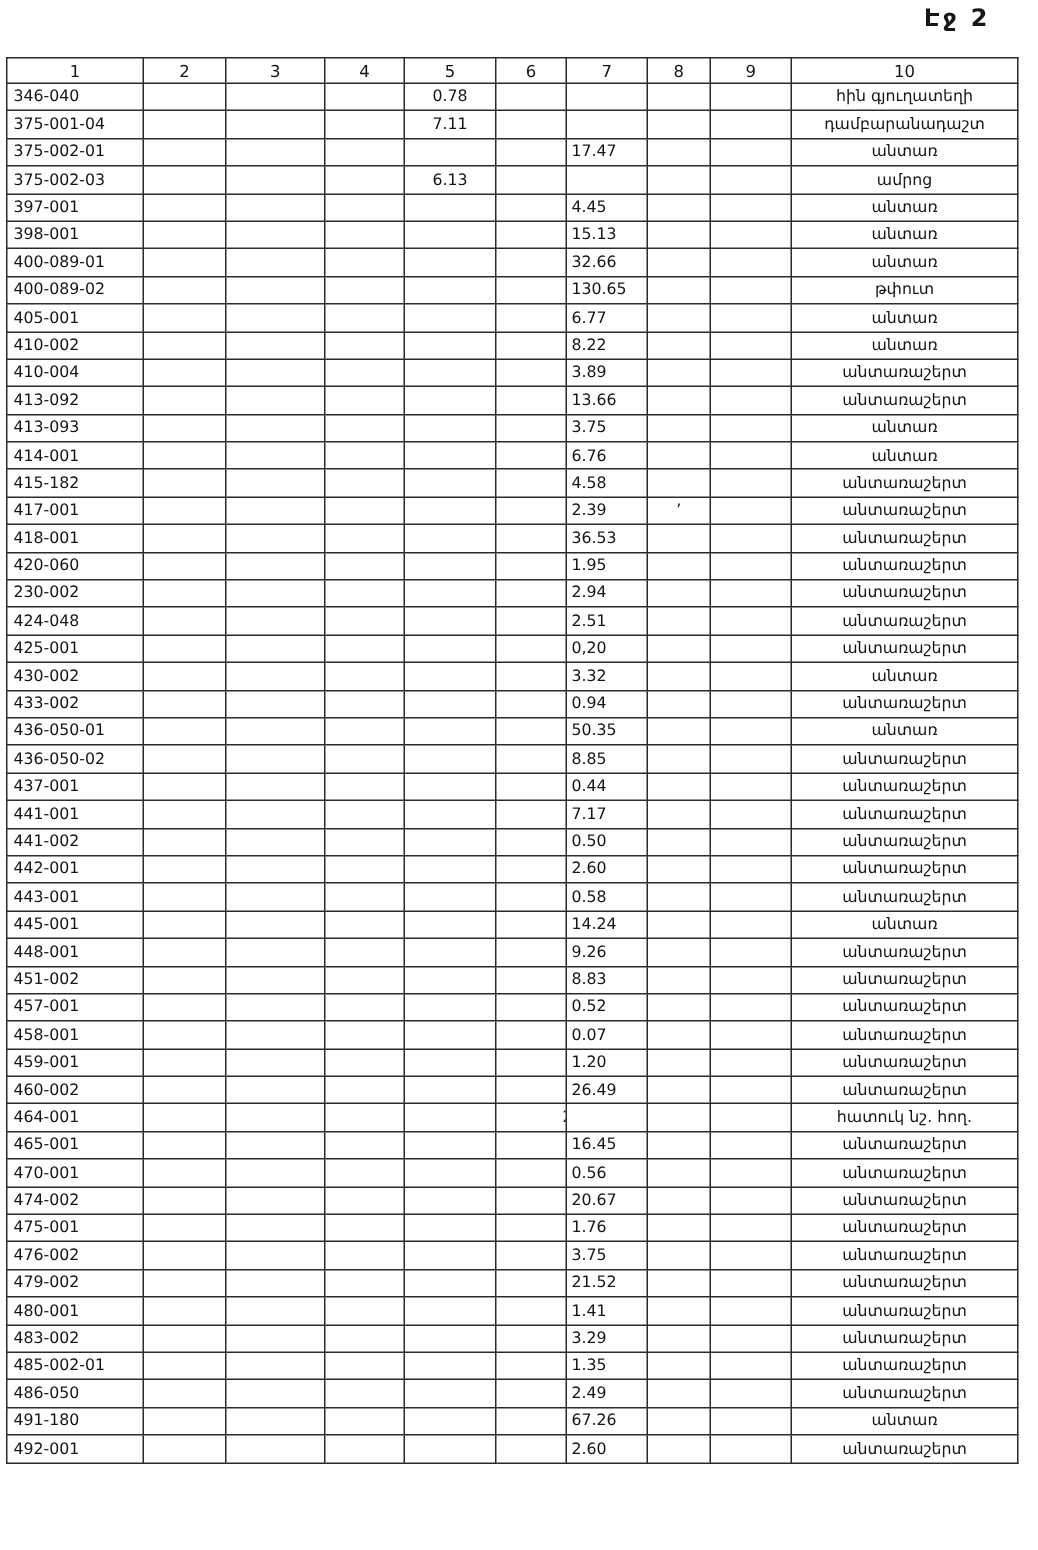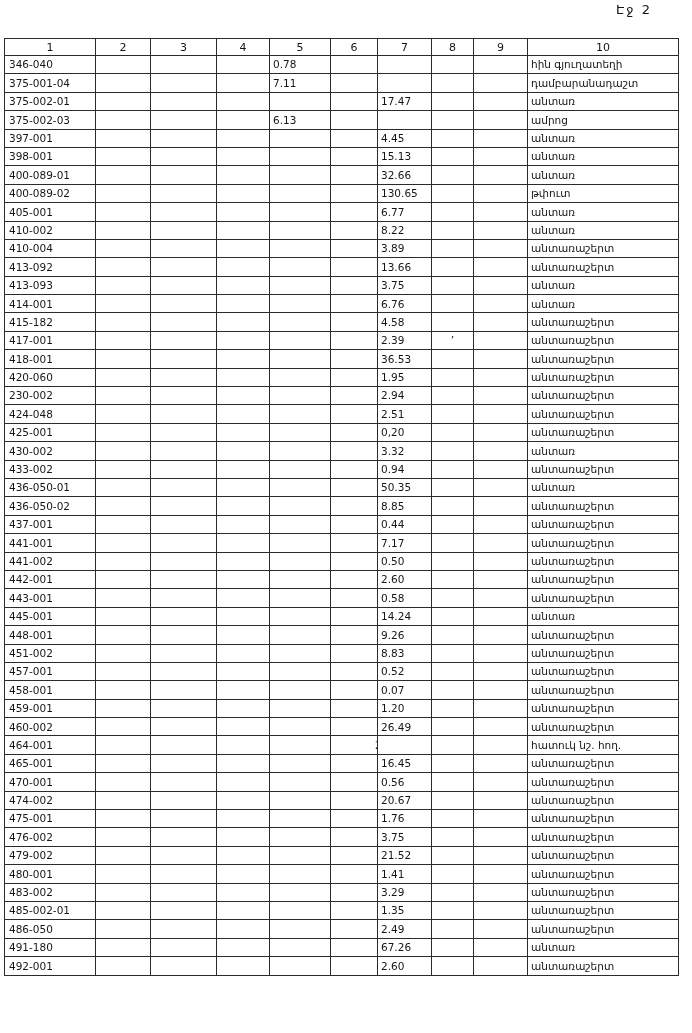--- a/index.html
+++ b/index.html
@@ -12,22 +12,22 @@
     width: 692px;
     height: 1033px;
     font-family: "DejaVu Sans", sans-serif;
     color: #151515;
     overflow: hidden;
   }
   .page-label {
     position: absolute;
     top: 2px;
     left: 616px;
-    font-size: 13px;
-    font-weight: normal;
+    font-size: 16px;
+    font-weight: bold;
     letter-spacing: 2px;
     white-space: nowrap;
     text-align: right;
   }
   table.data-table {
     position: absolute;
     top: 38px;
     left: 4px;
     width: 674px;
     border-collapse: collapse;
@@ -45,25 +45,25 @@
     overflow: hidden;
     vertical-align: middle;
   }
   .data-table thead th {
     text-align: center;
     font-size: 11px;
     height: 16px;
   }
   td.c1  { text-align: left;  padding-left: 4px; }
   td.c2, td.c3, td.c4, td.c9 { text-align: center; }
-  td.c5  { text-align: left; }
+  td.c5  { text-align: center; }
   td.c6  { text-align: right; padding-right: 3px; padding-left: 44px; }
   td.c7  { padding-right: 5px; }
   td.c8  { text-align: center; }
-  td.c10 { text-align: left;  padding-left: 3px; margin-left: 32px; }
+  td.c10 { text-align: center;  padding-left: 3px; margin-left: 32px; }
 </style>
 </head>
 <body>
 
 <div class="page">
 
   <div class="page-label">Էջ 2</div>
 
   <table class="data-table">
     <colgroup>

